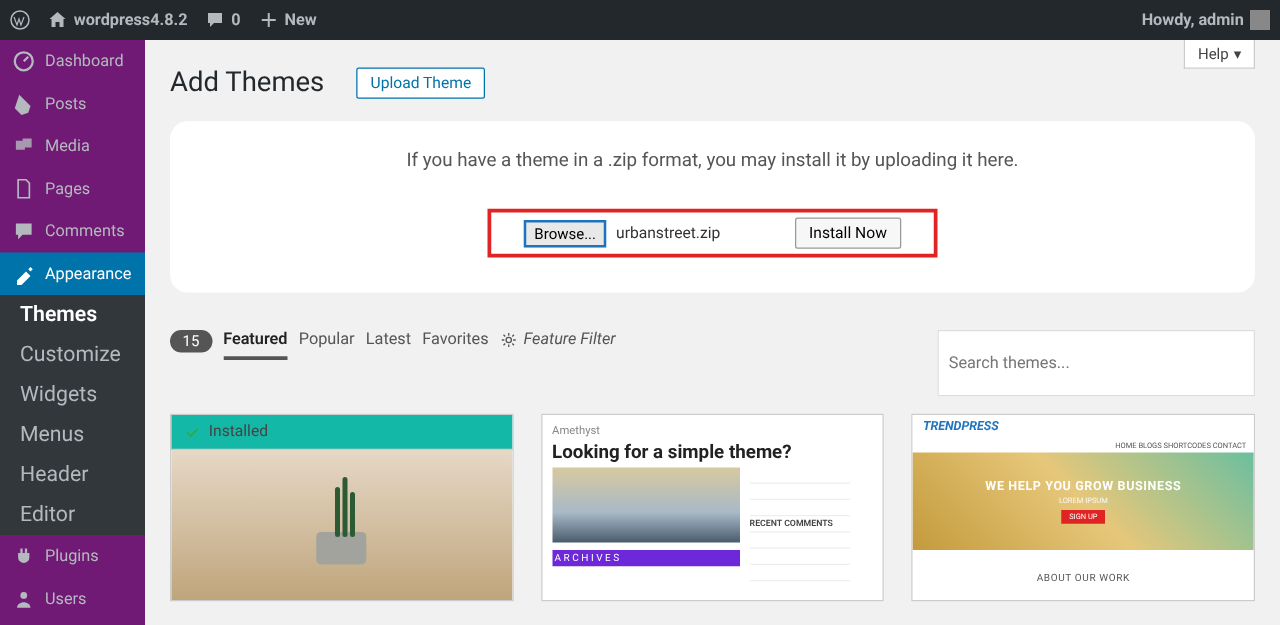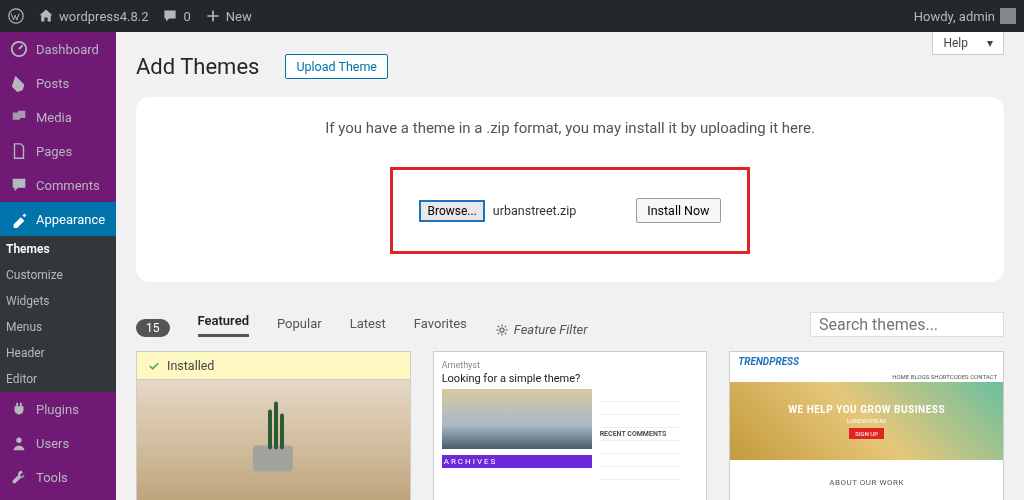--- a/index.html
+++ b/index.html
@@ -1,77 +1,77 @@
 <!DOCTYPE html>
 <html><head>
 <meta charset="utf-8">
 <style>
 * { margin: 0; padding: 0; box-sizing: border-box; font-family: -apple-system, BlinkMacSystemFont, "Segoe UI", Roboto, sans-serif; }
 body { background: #f1f1f1; color: #444; font-size: 13px; overflow: hidden; width: 1024px; height: 500px; }
 
 
 .adminbar { height: 32px; background: #23282d; color: #eee; display: flex; align-items: center; padding: 0 8px; font-size: 13px; justify-content: space-between; }
-.adminbar-left, .adminbar-right { display: flex; align-items: center; gap: 14px; }
+.adminbar-left, .adminbar-right { display: flex; align-items: center; gap: 14px; font-weight: bold; }
 .adminbar a, .adminbar span { color: #b4b9be; cursor: pointer; display: flex; align-items: center; gap: 5px; }
 .adminbar .avatar { width: 16px; height: 16px; background: #888; }
 .adminbar svg { width: 16px; height: 16px; fill: #b4b9be; }
 
 
 .wrap { display: flex; height: calc(500px - 32px); }
 
 
 .sidebar { width: 116px; background: #701a75; color: #eee; font-size: 13px; display: flex; flex-direction: column; }
 .sidebar .item { padding: 8px 10px; display: flex; align-items: center; gap: 8px; color: #b4b9be; cursor: pointer; white-space: nowrap; }
 .sidebar .item svg { width: 18px; height: 18px; fill: #b4b9be; flex-shrink: 0; }
 .sidebar .item.current { background: #0073aa; color: #fff; position: relative; }
 .sidebar .item.current svg { fill: #fff; }
 .sidebar .item.current::after { content:""; position:absolute; right:-8px; top:50%; transform:translateY(-50%); border:8px solid transparent; border-right-color:#f1f1f1; }
 .sidebar .sub { background: #32373c; }
-.sidebar .sub .subitem { padding: 6px 10px 6px 6px; color: #b4b9be; cursor: pointer; font-size: 12px; }
+.sidebar .sub .subitem { padding: 6px 10px 6px 16px; color: #b4b9be; cursor: pointer; font-size: 17px; }
 .sidebar .sub .subitem.active { color: #fff; font-weight: 600; }
 
 
 .main { flex: 1; padding: 10px 20px; position: relative; overflow: hidden; }
-.help-tab { position: absolute; top: 0; right: 20px; background: #fff; border: 1px solid #ccc; border-top: none; padding: 4px 10px; font-size: 12px; cursor: pointer; display: flex; align-items: center; gap: 19px; }
+.help-tab { position: absolute; top: 0; right: 20px; background: #fff; border: 1px solid #ccc; border-top: none; padding: 4px 10px; font-size: 12px; cursor: pointer; display: flex; align-items: center; gap: 4px; }
 .page-title-row { display: flex; align-items: center; gap: 26px; margin: 12px 0 18px; }
 h1.page-title { font-size: 22px; font-weight: 400; color: #23282d; }
 .upload-btn { border: 1px solid #0073aa; color: #0073aa; background: #fff; padding: 4px 10px; cursor: pointer; font-size: 12.5px; border-radius: 2px; }
 
 .upload-banner { background: #fff; text-align: center; padding: 22px 20px 28px; margin-bottom: 30px; border-radius: 14px; }
 .upload-banner p.lead { font-size: 15px; color: #555; margin-bottom: 30px; }
-.upload-form { display: inline-flex; align-items: center; gap: 60px; border: 3px solid #e02424; padding: 28px 26px; }
+.upload-form { display: inline-flex; align-items: center; gap: 60px; border: 3px solid #e02424; padding: 4px 26px; }
 .browse-box { display: flex; align-items: center; gap: 8px; }
 .browse-btn { border: 2px solid #1e73be; background: #e8e8e8; padding: 2px 6px; font-size: 12px; cursor: pointer; }
 .filename { font-size: 12.5px; color: #333; }
 .install-btn { border:1px solid #999; background:#f7f7f7; padding:4px 10px; font-size:12.5px; cursor:pointer; border-radius:2px;}
 
-.filter-row { display: flex; align-items: flex-end; gap: 28px; margin-bottom: 14px; }
+.filter-row { display: flex; align-items: flex-start; gap: 9px; margin-bottom: 14px; }
 .count-pill { background:#555; color:#fff; border-radius:14px; padding:2px 10px; font-size:12px; }
 .tab { color:#555; font-size:13px; cursor:pointer; padding-bottom:6px; }
 .tab.active { color:#222; font-weight:600; border-bottom:3px solid #555; }
 .feature-filter { display:flex; align-items:center; gap:5px; color:#555; cursor:pointer;font-style:italic; }
 .feature-filter svg { width:14px; height:14px; fill:#555; }
 .search-box { margin-left:auto; }
-.search-box input { border:1px solid #ddd; padding:2px 8px; width:194px; font-size:16px; }
+.search-box input { border:1px solid #ddd; padding:18px 8px; width:254px; font-size:13px; }
 
 .theme-grid { display:flex; gap:22px; }
 .theme-card { width:280px; height:150px; border:1px solid #ccc; background:#fff; position:relative; overflow:hidden; }
-.installed-bar { background:#fef9c3; border-bottom:1px solid #ccc; padding:6px 10px; display:flex; align-items:center; gap:6px; font-size:12.5px; color:#444;}
+.installed-bar { background:#14b8a6; border-bottom:1px solid #ccc; padding:6px 10px; display:flex; align-items:center; gap:6px; font-size:12.5px; color:#444;}
 .installed-bar svg{width:14px;height:14px;fill:#3a3;}
 .thumb1 { height:120px; background:linear-gradient(#e6d8c6 0%, #bfa57c 100%); position:relative; overflow:hidden;}
 .plant { position:absolute; left:50%; top:50%; transform:translate(-50%,-55%); width:70px; height:70px; }
 .plant .pot{ position:absolute; bottom:0; left:50%; transform:translateX(-50%); width:40px; height:26px; background:#a1a39c; border-radius:4px;}
 .plant .spike{ position:absolute; bottom:22px; width:4px; background:#2c5a35; border-radius:2px;}
 .plant .spike.s1{left:30px;height:40px;}
 .plant .spike.s2{left:36px;height:48px;}
 .plant .spike.s3{left:42px;height:36px;}
 
 .thumb2 { padding:8px; font-size:9px; color:#222; }
 .thumb2 .t2-title{font-size:9px;color:#888;margin-bottom:2px;}
-.thumb2 .t2-head{font-weight:400;font-size:11px;margin-bottom:4px;}
+.thumb2 .t2-head{font-weight:700;font-size:15px;margin-bottom:4px;}
 .thumb2 .t2-row{display:flex;gap:8px;}
 .thumb2 .t2-img{width:150px;height:60px;background:linear-gradient(#d7c9a0 0%,#a8b9c7 60%,#4a5b6d 100%);margin-bottom:6px;}
 .thumb2 .t2-side{width:80px;font-size:7px;color:#444;}
 .thumb2 .t2-side .srow{border-bottom:1px solid #eee;padding:2px 0;}
 .thumb2 .t2-archive{background:#6d28d9;color:#fff;text-align:left;font-size:8px;padding:2px;letter-spacing:2px;}
 
 .thumb3 { position:relative; height:100%; }
 .thumb3 .logo{background:#fff;padding:4px 8px;font-size:10px;font-weight:700;color:#1e73be;font-style:italic;}
 .thumb3 .nav3{background:#fff;font-size:6px;color:#555;padding:2px 6px;text-align:right;}
 .thumb3 .hero{height:78px;background:linear-gradient(45deg,#c49a3c 0%, #e6c77a 50%, #6bbf9f 100%);display:flex;flex-direction:column;align-items:center;justify-content:center;color:#fff;}

